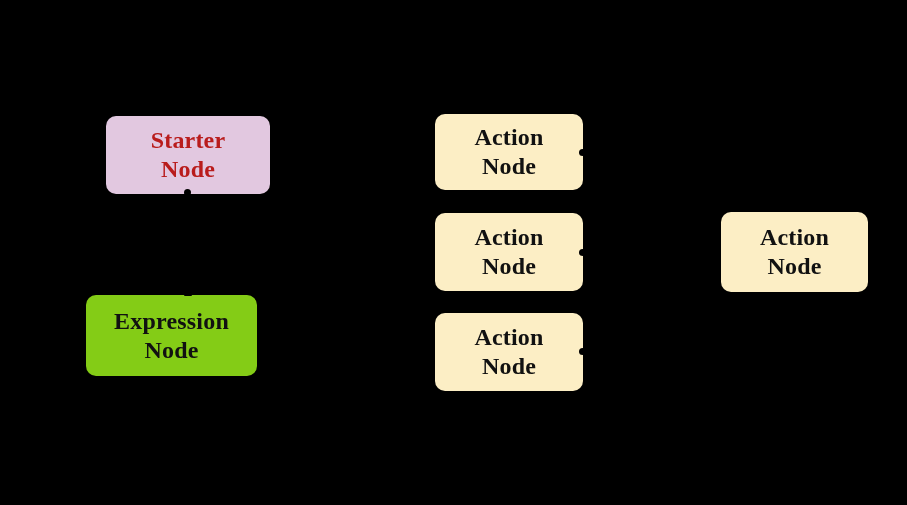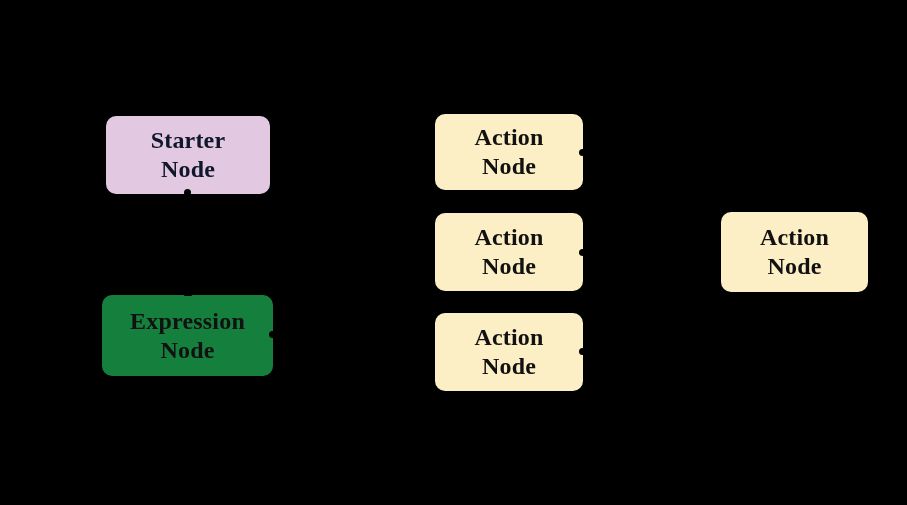--- a/index.html
+++ b/index.html
@@ -44,25 +44,25 @@
     border-radius: 1px;
     z-index: 2;
   }
 </style>
 </head>
 <body>
 
 <div class="canvas" style="background-color: rgb(0, 0, 0);">
 
   <div class="node" style="left: 106px; top: 116px; width: 164px; height: 78px; background-color: rgb(226, 200, 224);">
-    <span class="node-label" style="color: #0f172a;">Starter
+    <span class="node-label" style="color: #b91c1c;">Starter
 Node</span>
   </div>
 
-  <div class="node" style="left: 102px; top: 295px; width: 171px; height: 81px; background-color: #15803d;">
+  <div class="node" style="left: 86px; top: 295px; width: 171px; height: 81px; background-color: #84cc16;">
     <span class="node-label" style="color: rgb(17, 17, 17);">Expression
 Node</span>
   </div>
 
   <div class="node" style="left: 435px; top: 114px; width: 148px; height: 76px; background-color: rgb(252, 238, 197);">
     <span class="node-label" style="color: rgb(17, 17, 17);">Action
 Node</span>
   </div>
 
   <div class="node" style="left: 435px; top: 213px; width: 148px; height: 78px; background-color: rgb(252, 238, 197);">

